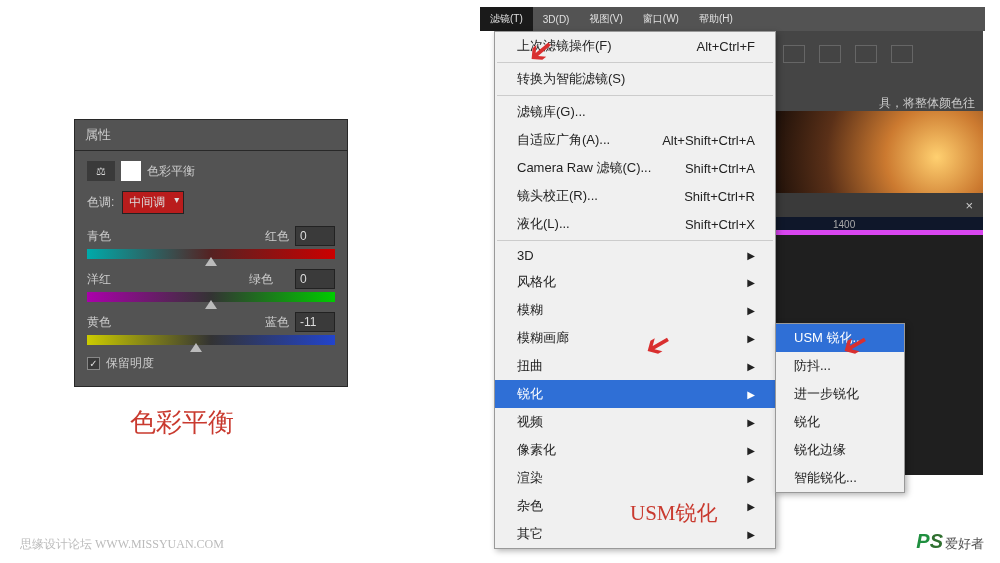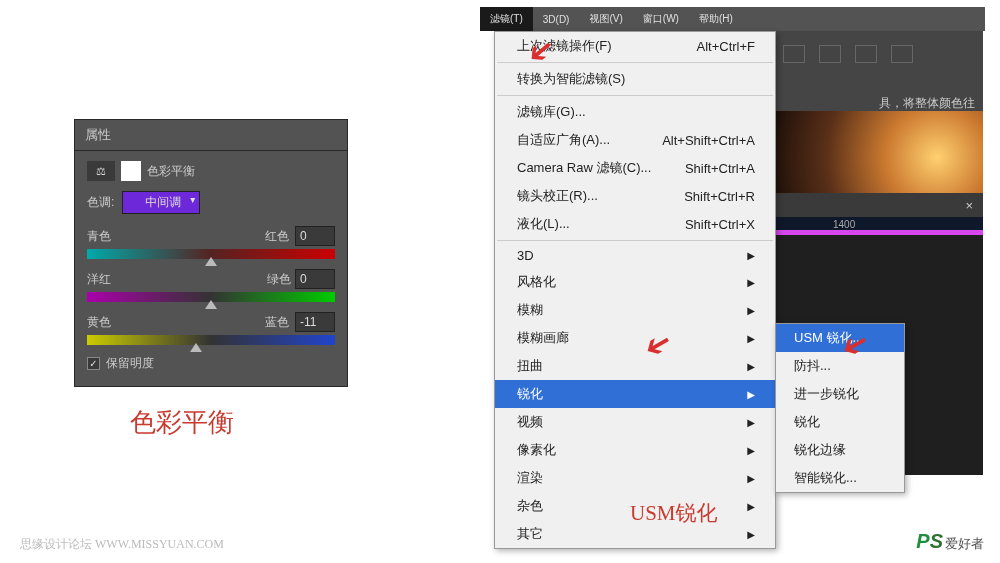--- a/index.html
+++ b/index.html
@@ -47,24 +47,24 @@
       font-size: 11px;
     }
     .cb-icon.white-box { background: #fff; width: 20px; }
     .tone-row {
       display: flex;
       align-items: center;
       gap: 8px;
       margin-bottom: 12px;
     }
     .tone-select {
-      background: #6d28d9;
+      background: #b91c1c;
       border: 1px solid #222;
       color: #ddd;
-      padding: 2px 18px 2px 22px;
+      padding: 2px 18px 2px 6px;
       font-size: 12px;
       position: relative;
     }
     .tone-select::after {
       content: "▾";
       position: absolute;
       right: 4px;
       top: 2px;
       font-size: 10px;
     }
@@ -348,21 +348,21 @@
         </div>
       </div>
       <div class="slider-track grad-cr">
         <div class="slider-thumb" style="left:calc(50% - 6px)"></div>
       </div>
     </div>
 
     <div class="slider-block">
       <div class="slider-labels">
         <span>洋红</span>
-        <div style="display:flex;align-items:center;gap:4px;">
+        <div style="display:flex;align-items:center;gap:22px;">
           <span>绿色</span>
           <div class="slider-val">0</div>
         </div>
       </div>
       <div class="slider-track grad-mg">
         <div class="slider-thumb" style="left:calc(50% - 6px)"></div>
       </div>
     </div>
 
     <div class="slider-block">

